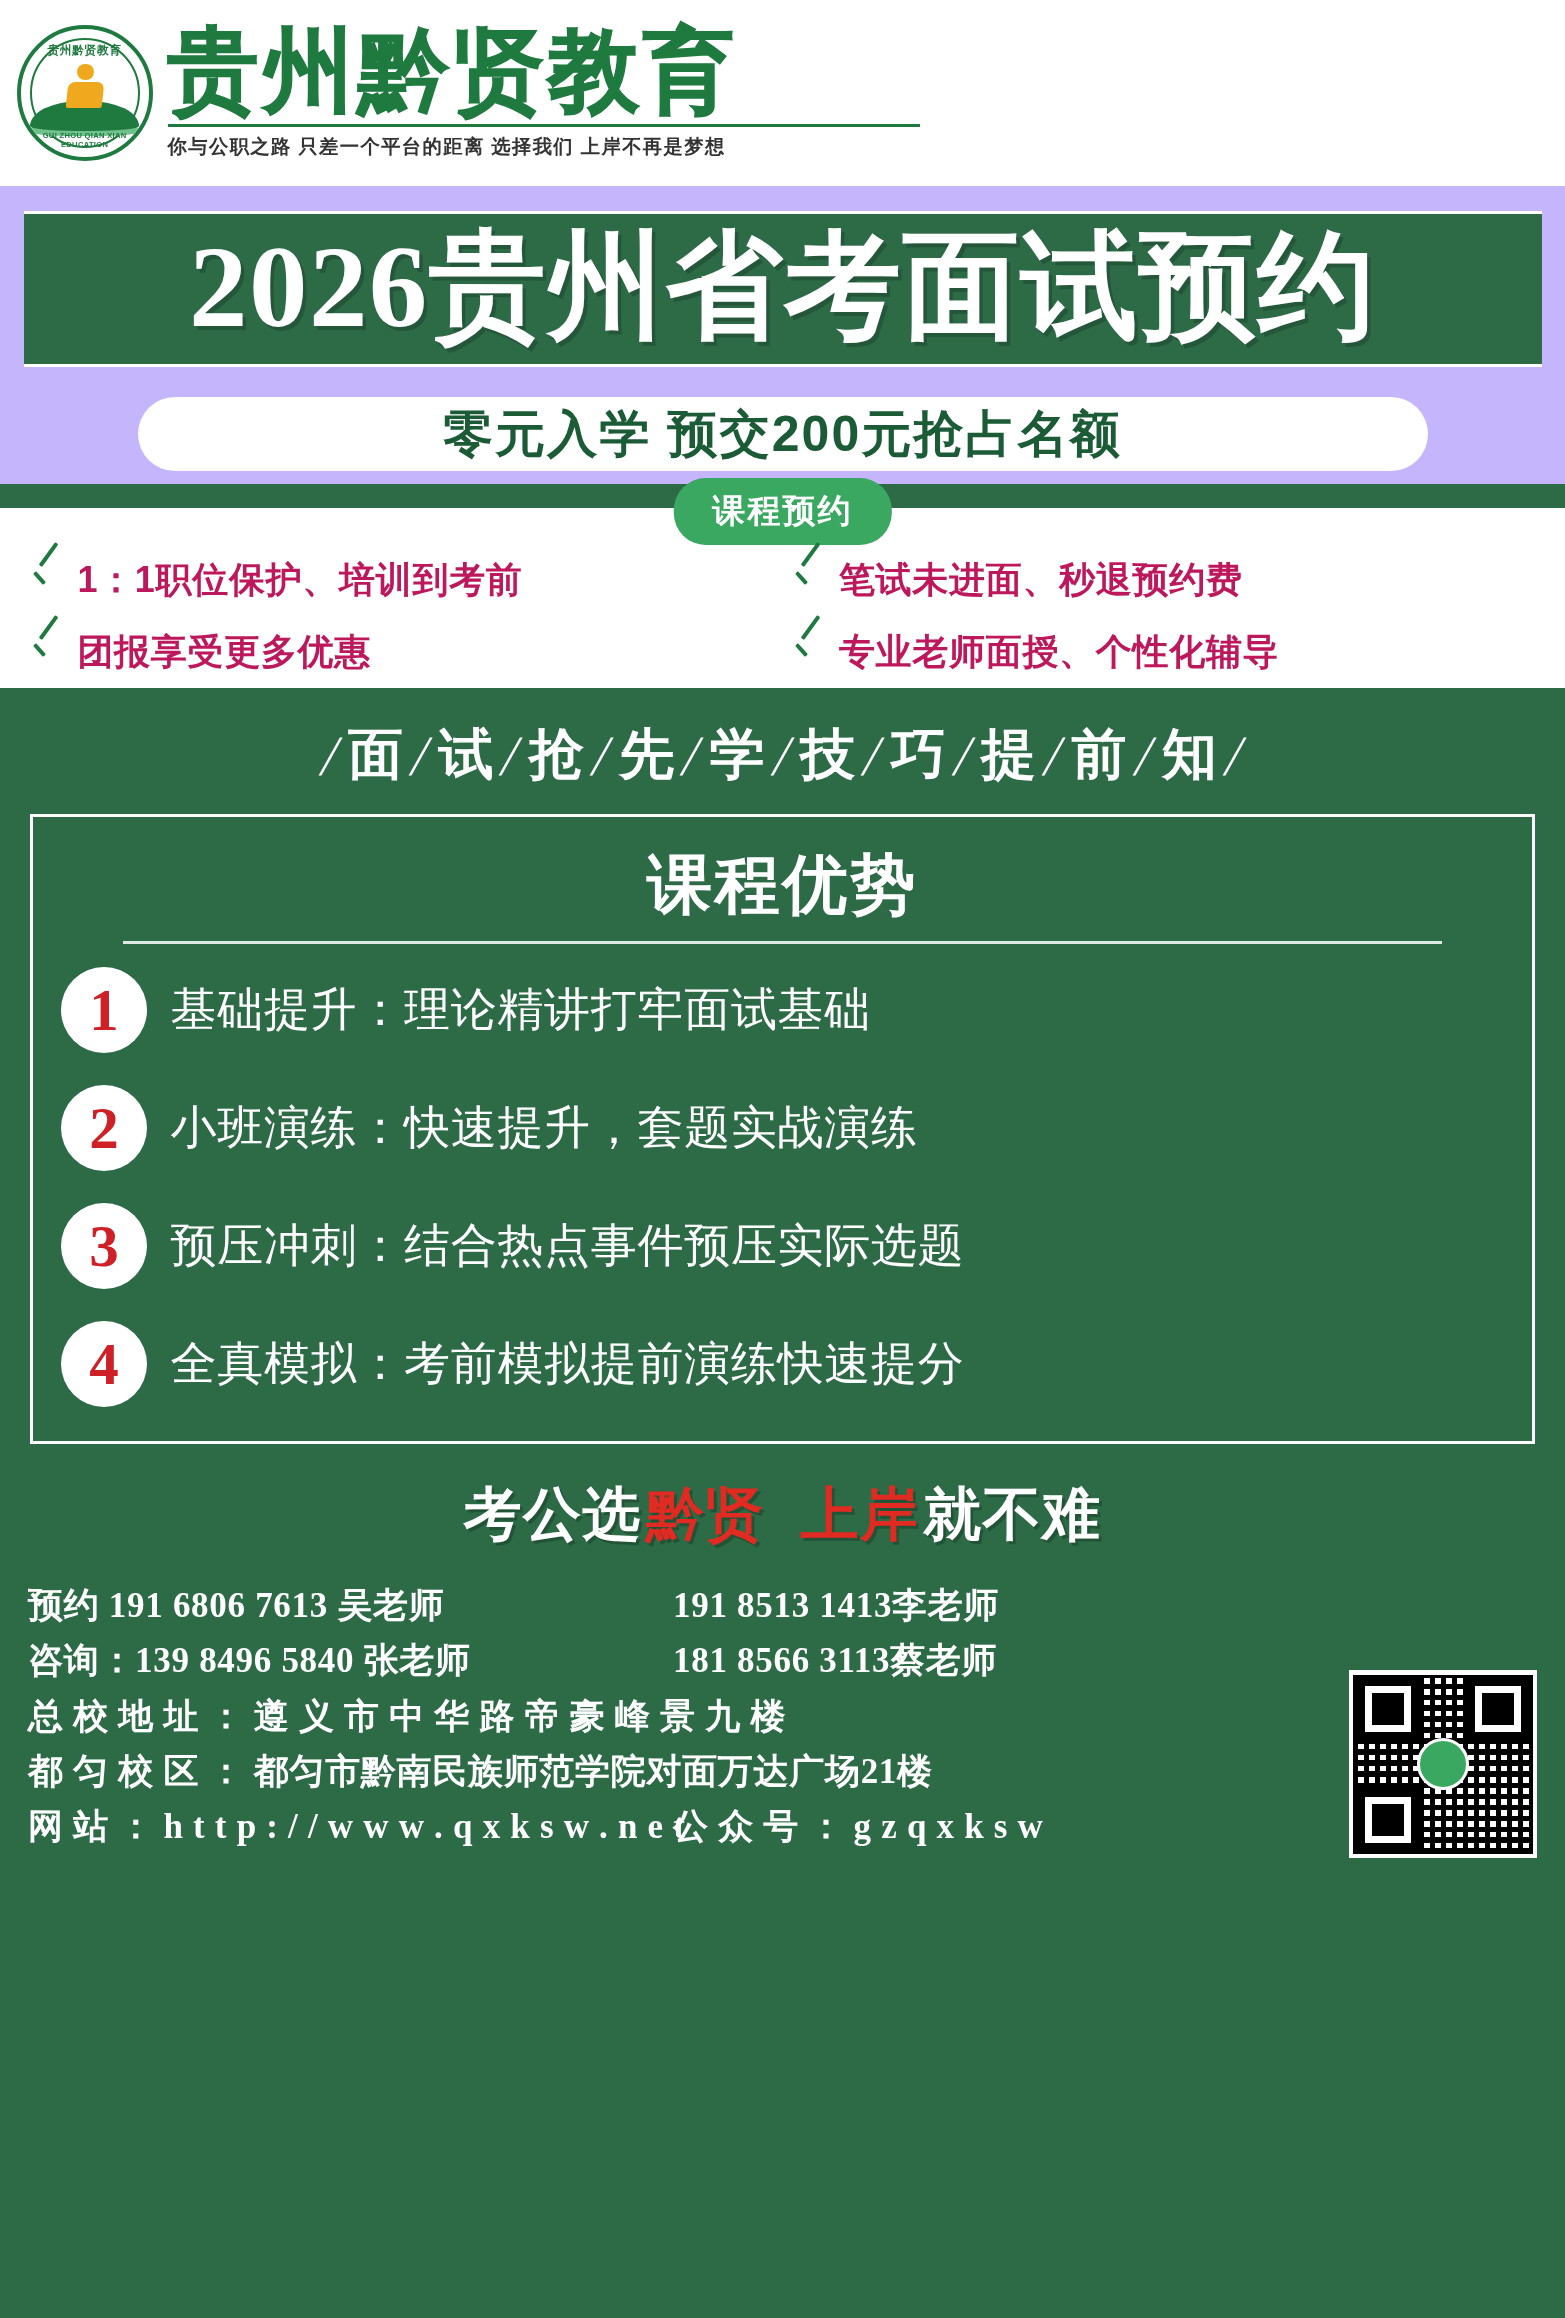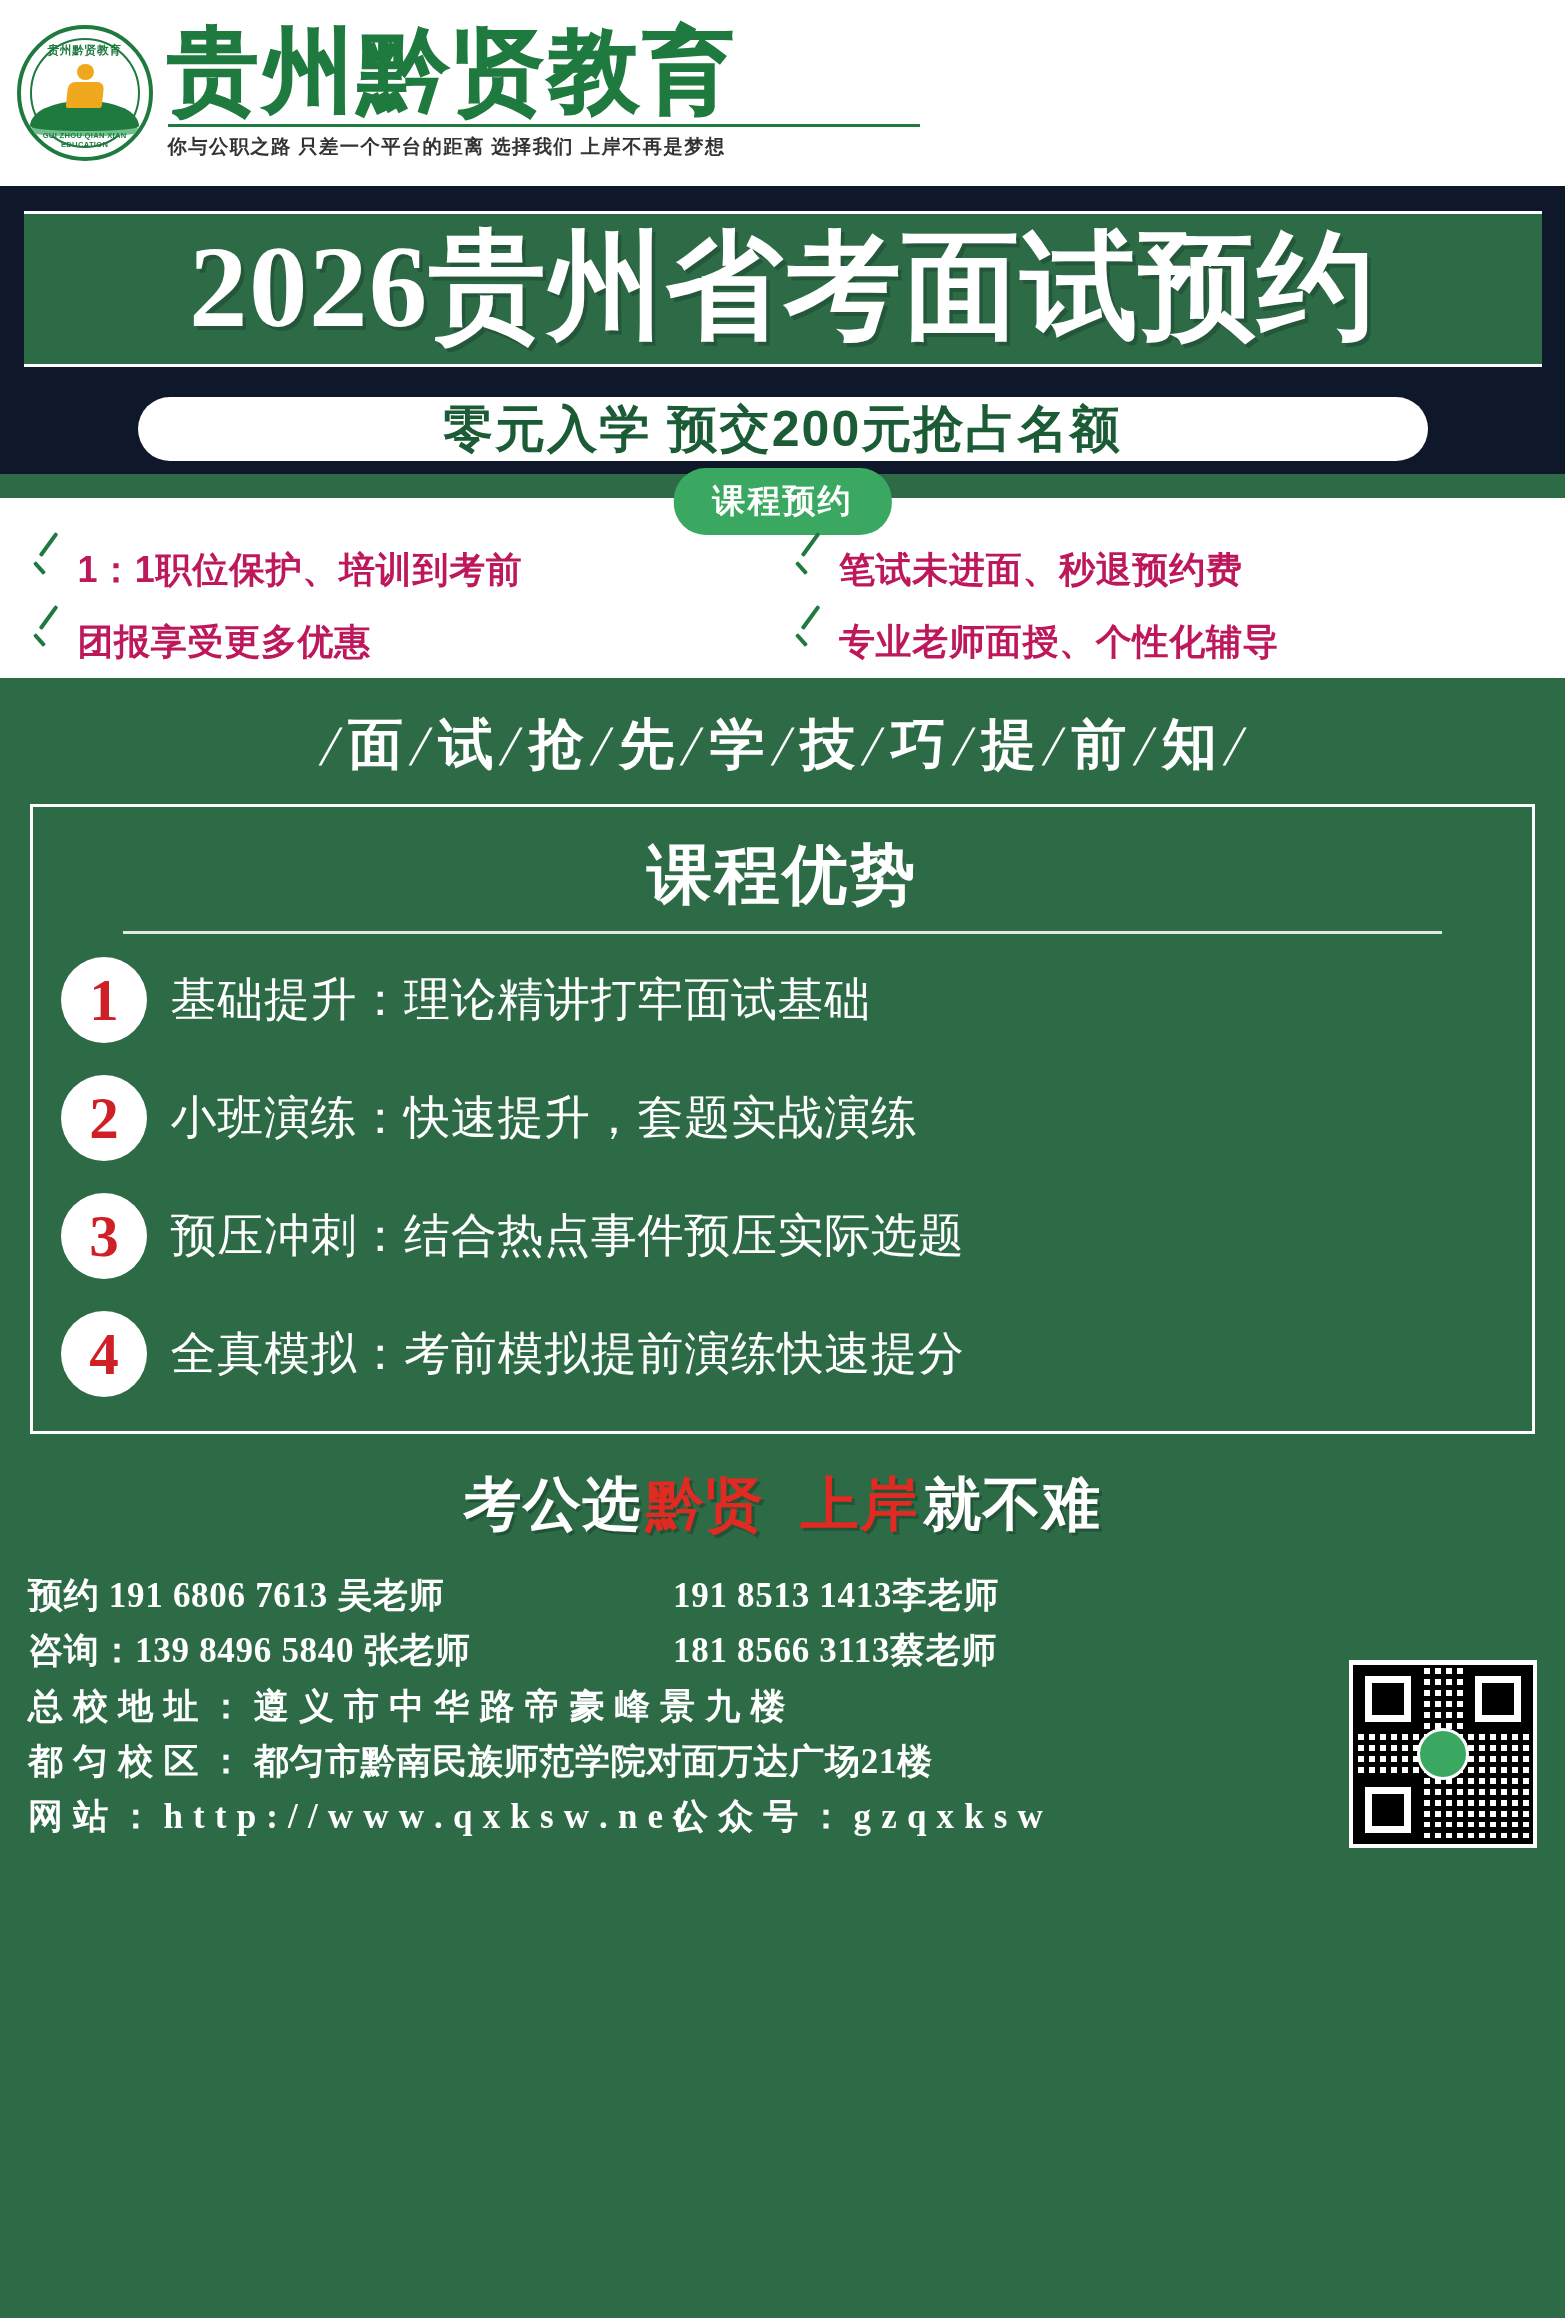--- a/index.html
+++ b/index.html
@@ -133,21 +133,21 @@
   .brand-sub {
     margin-top: 5.5px;
     font-size: 19.3px;
     color: #333333;
     letter-spacing: 1.4px;
     font-weight: bold;
   }
 
   
   .hero {
-    background: #0f172a;
+    background: #c4b5fd;
     padding: 25px 0 12.4px 0;
   }
   .hero-title-wrap {
     margin: 0 23.5px;
     background: #2c6b46;
     border-top: 3.5px solid #ffffff;
     border-bottom: 3.5px solid #ffffff;
     padding: 12.4px 0 15px 0;
     position: relative;
   }
@@ -157,21 +157,21 @@
     font-size: 117px;
     font-weight: bold;
     color: #ffffff;
     line-height: 1.05;
     letter-spacing: 1.4px;
     text-shadow: 3.5px 3.5px 0 rgba(0,0,0,0.18);
   }
   .hero-pill {
     margin: 30px auto 0 auto;
     width: 1290px;
-    height: 64px;
+    height: 74px;
     background: #ffffff;
     border-radius: 43px;
     display: flex;
     align-items: center;
     justify-content: center;
   }
   .hero-pill span {
     font-size: 50px;
     font-weight: bold;
     color: #1b5c36;

